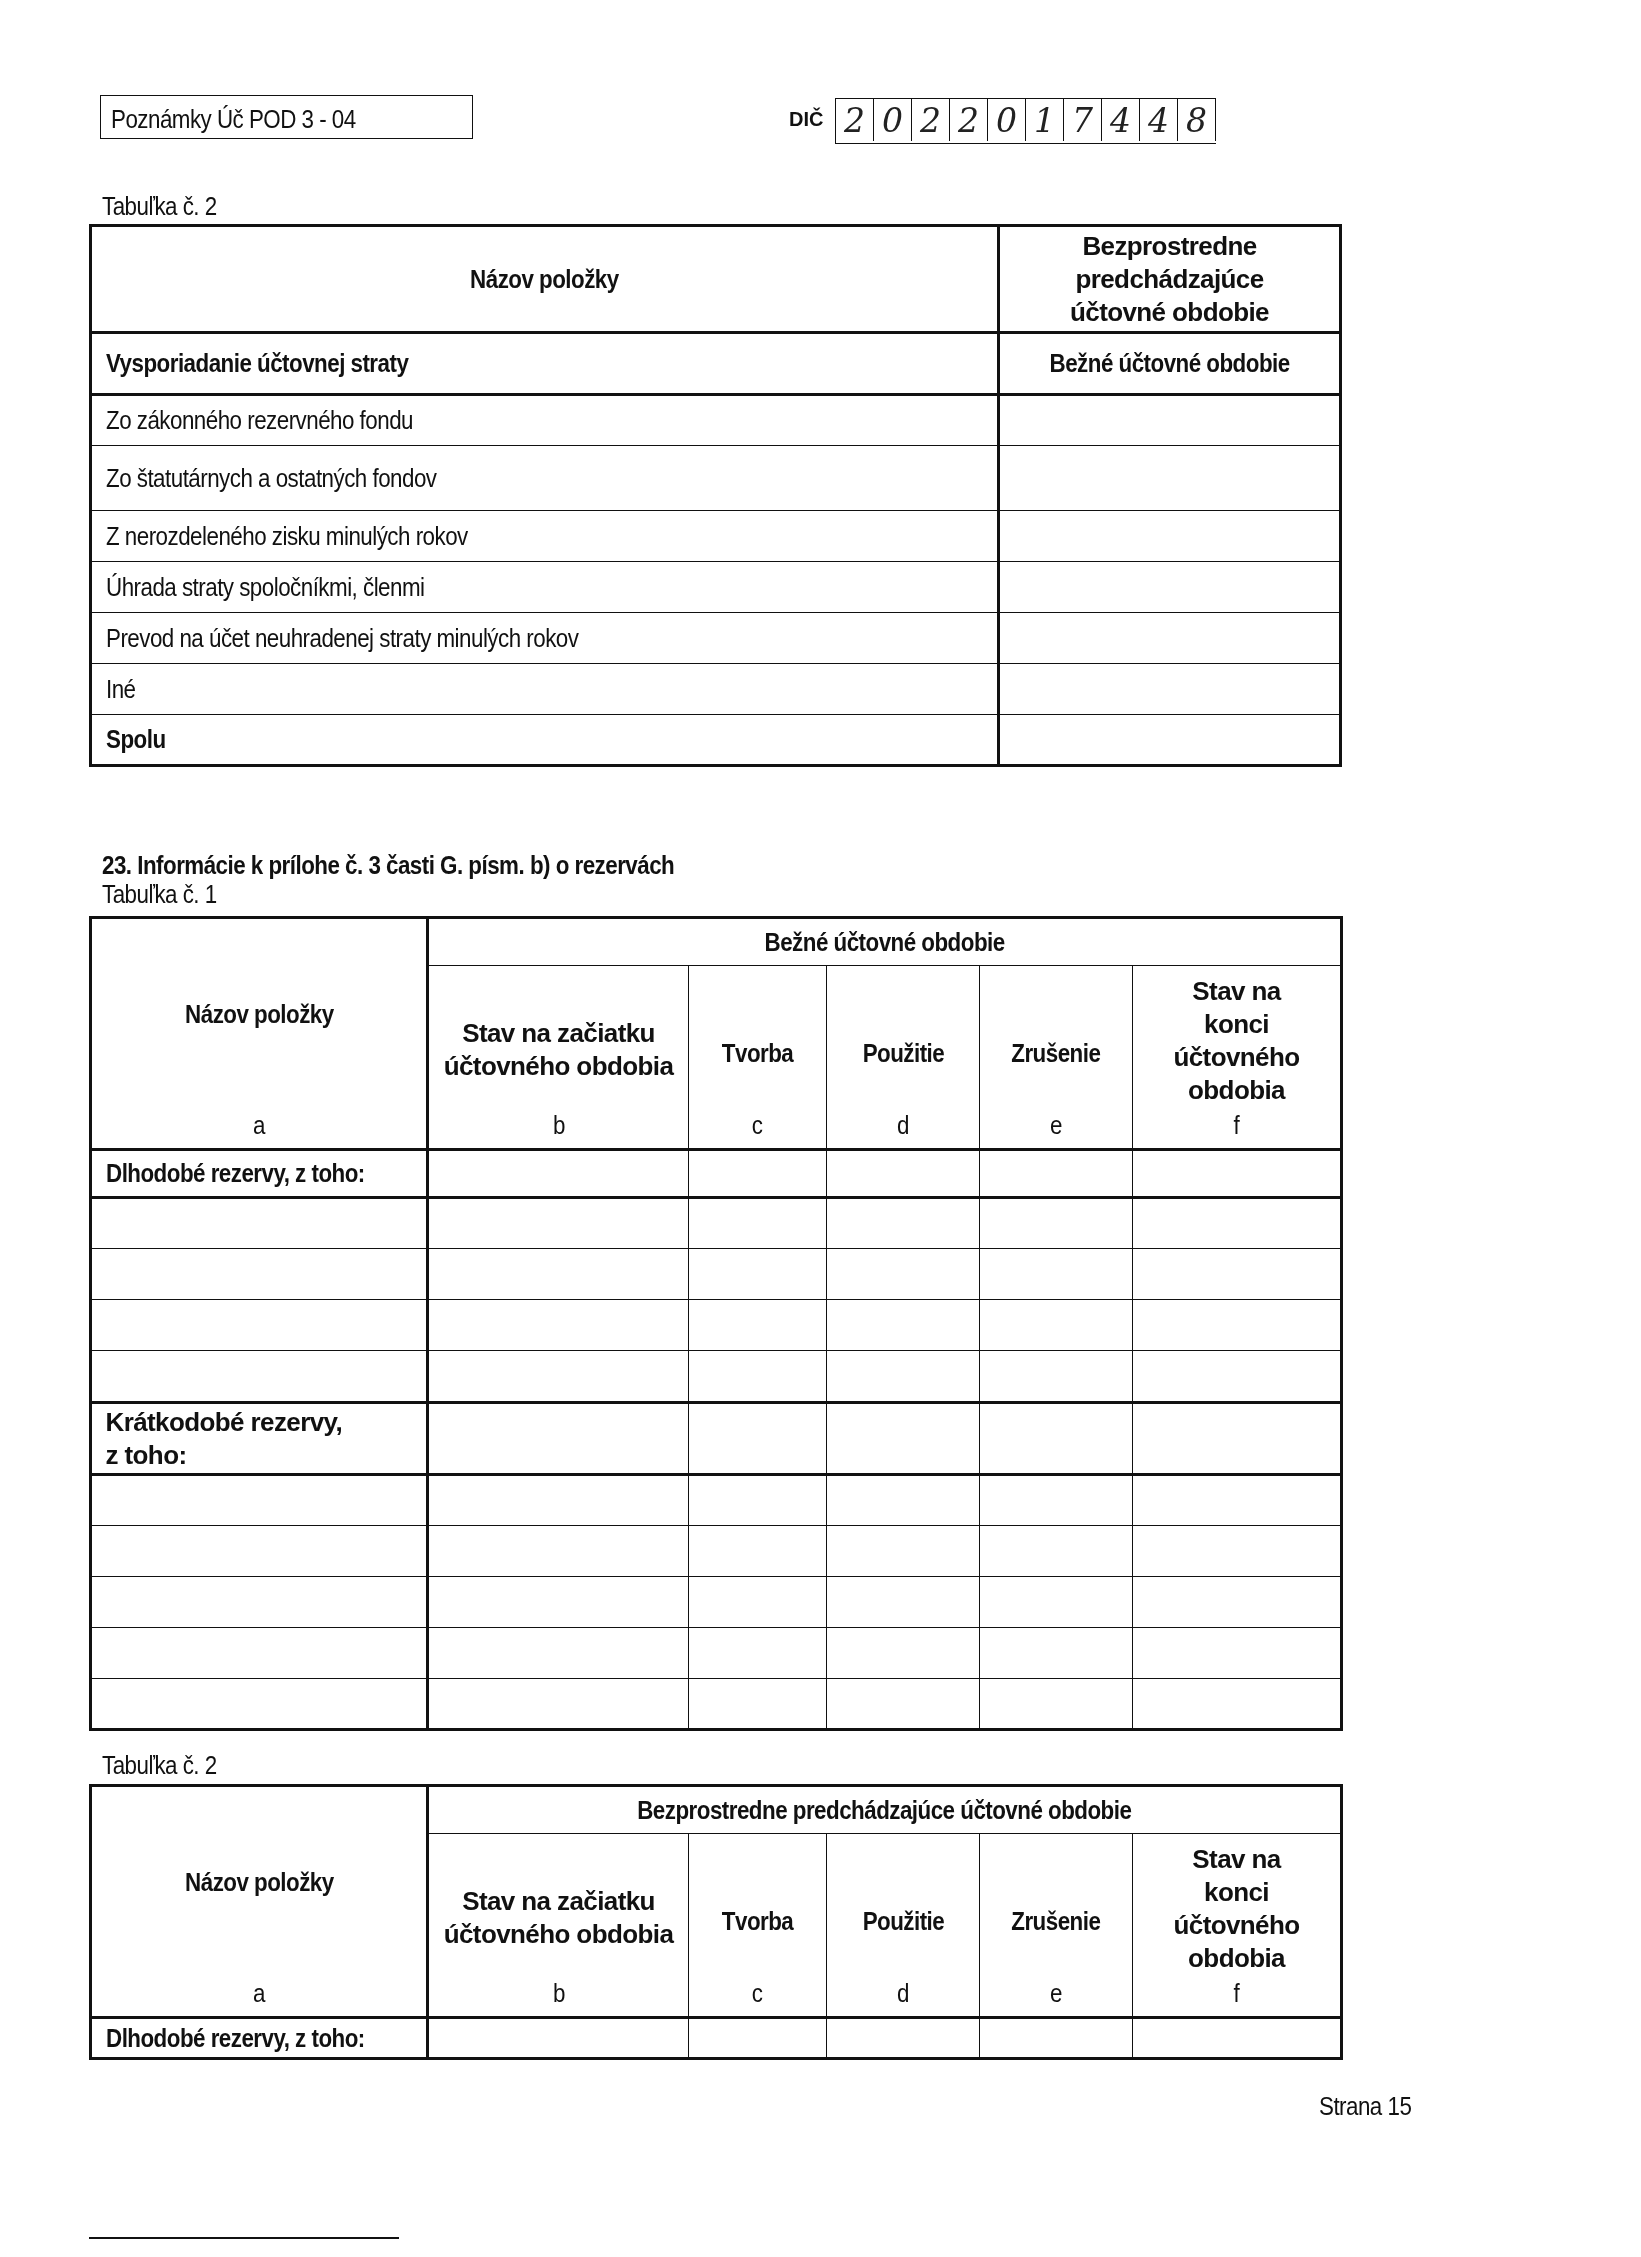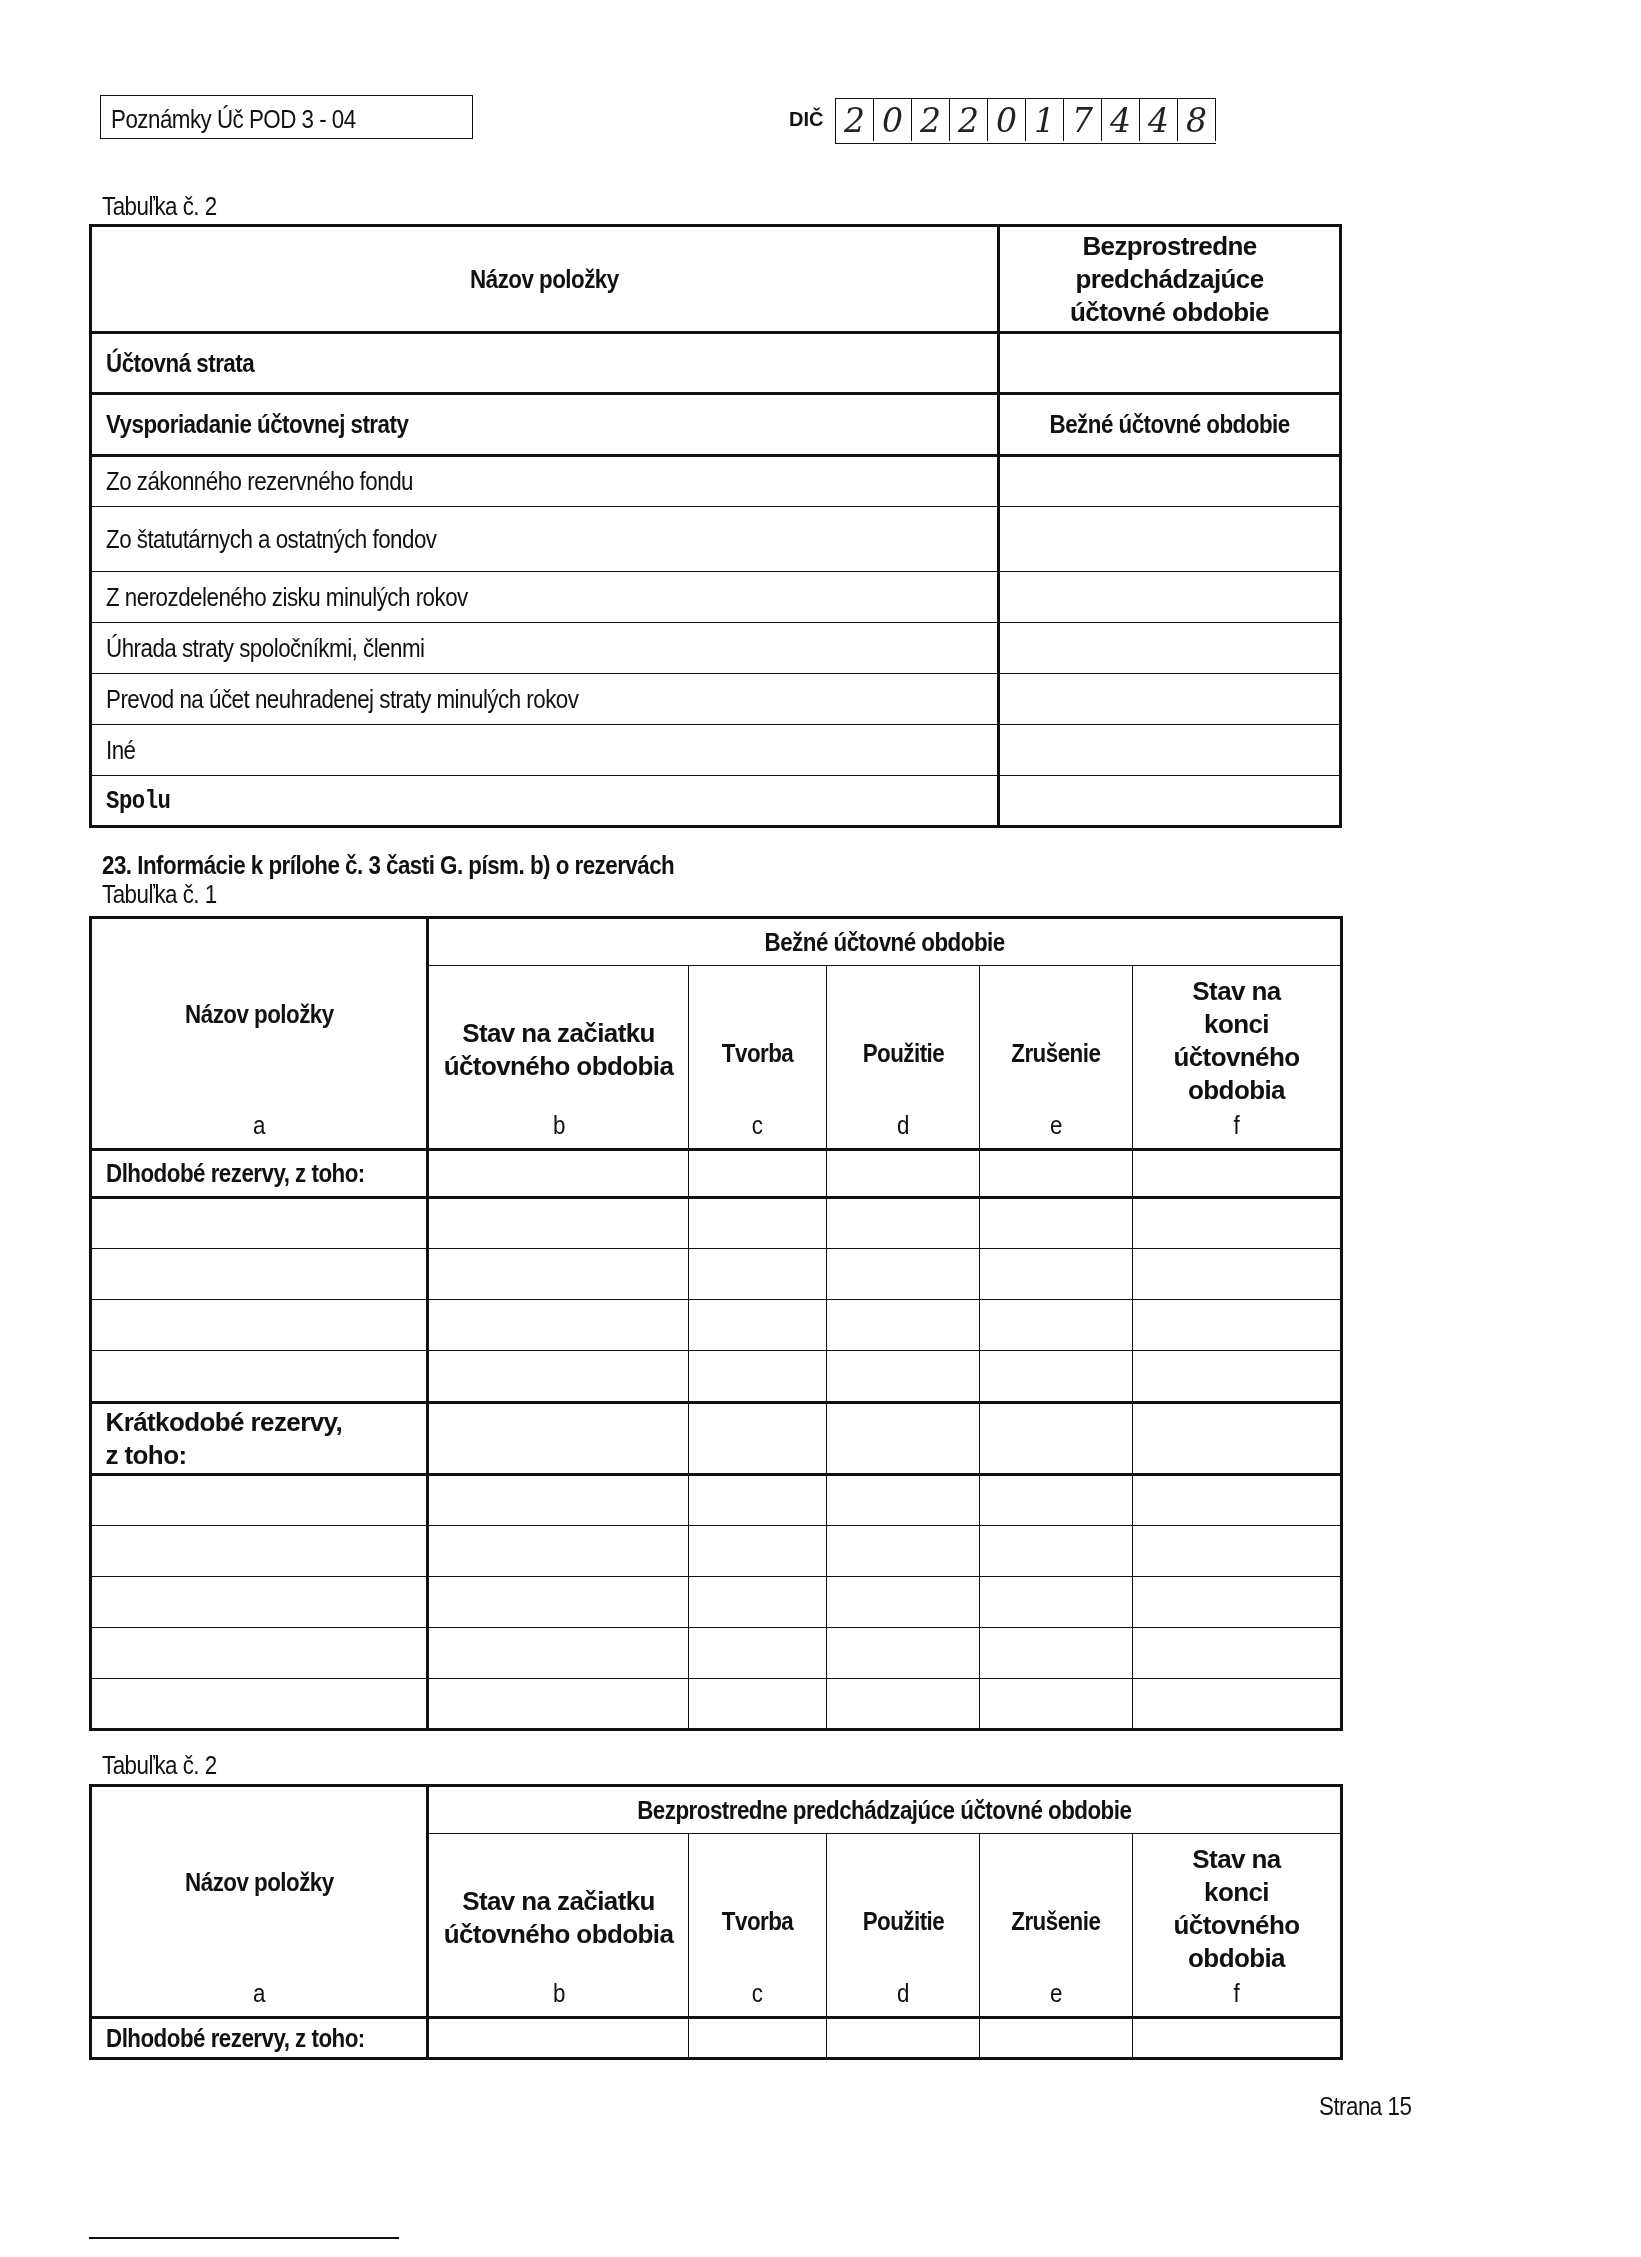--- a/index.html
+++ b/index.html
@@ -56,24 +56,20 @@
       <col style="width:908px">
       <col style="width:342px">
     </colgroup>
   <tbody>
       <tr style="height:107px;">
     <td class="cell-c thick-b"><span class="cc bold">Názov položky</span></td>
     <td class="cell-c thick-b thick-l">
       <div style="width:290px; margin:0 auto; white-space:normal; font-size:26px; font-weight:bold; line-height:33px; letter-spacing:-0.6px;">Bezprostredne predchádzajúce účtovné obdobie</div>
     </td>
   </tr>
-  <tr style="height:61px;">
-    <td class="cell-l thick-b"><span class="ct bold">Účtovná strata</span></td>
-    <td class="thick-b thick-l"></td>
-  </tr>
   <tr style="height:62px;">
     <td class="cell-l thick-b"><span class="ct bold">Vysporiadanie účtovnej straty</span></td>
     <td class="cell-c thick-b thick-l"><span class="cc bold">Bežné účtovné obdobie</span></td>
   </tr>
   <tr style="height:51px;">
     <td class="cell-l"><span class="ct">Zo zákonného rezervného fondu</span></td>
     <td class="thick-l"></td>
   </tr>
   <tr style="height:65px;">
     <td class="cell-l"><span class="ct">Zo štatutárnych a ostatných fondov</span></td>
@@ -88,21 +84,21 @@
     <td class="thick-l"></td>
   </tr>
   <tr style="height:51px;">
     <td class="cell-l"><span class="ct">Prevod na účet neuhradenej straty minulých rokov</span></td>
     <td class="thick-l"></td>
   </tr>
   <tr style="height:51px;">
     <td class="cell-l"><span class="ct">Iné</span></td>
     <td class="thick-l"></td>
   </tr>
-  <tr style="height:51px;font-family:Liberation Mono, monospace;">
+  <tr style="height:51px;">
     <td class="cell-l"><span class="ct bold">Spolu</span></td>
     <td class="thick-l"></td>
   </tr>
 </tbody>
   </table>
 
 <div class="abs txt bold" style="left:102px; top:850px;">23.  Informácie k prílohe č. 3 časti G. písm. b) o rezervách</div>
 <div class="abs txt caption" style="left:102px; top:879px;">Tabuľka č. 1</div>
 
 <table class="form" style="left:89px; top:916px; width:1249px;">

